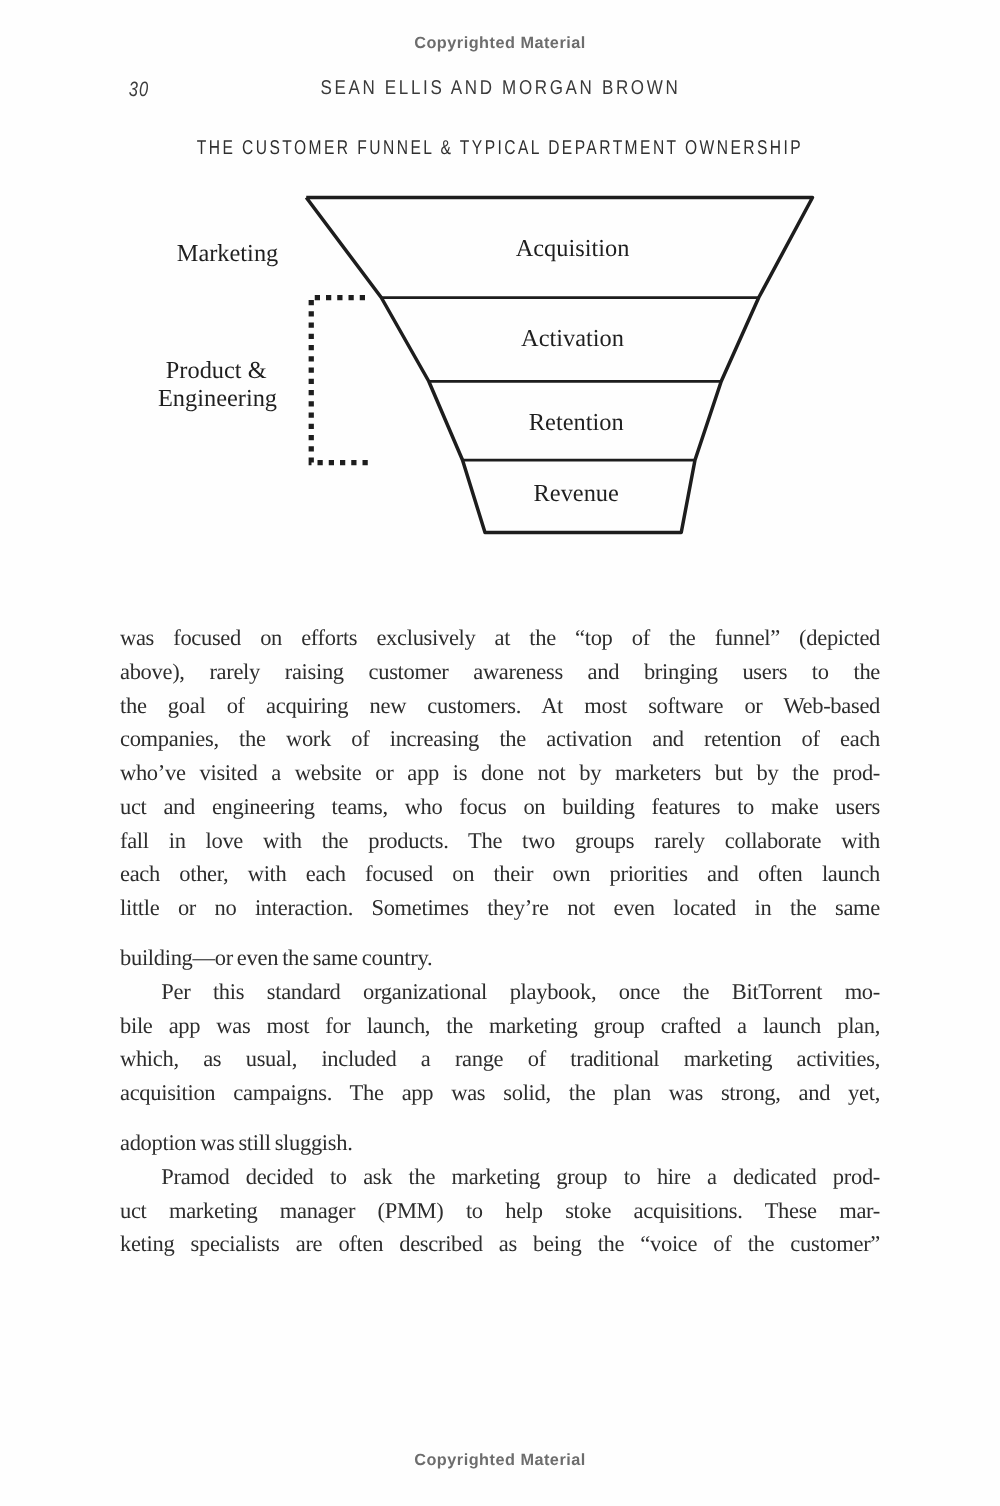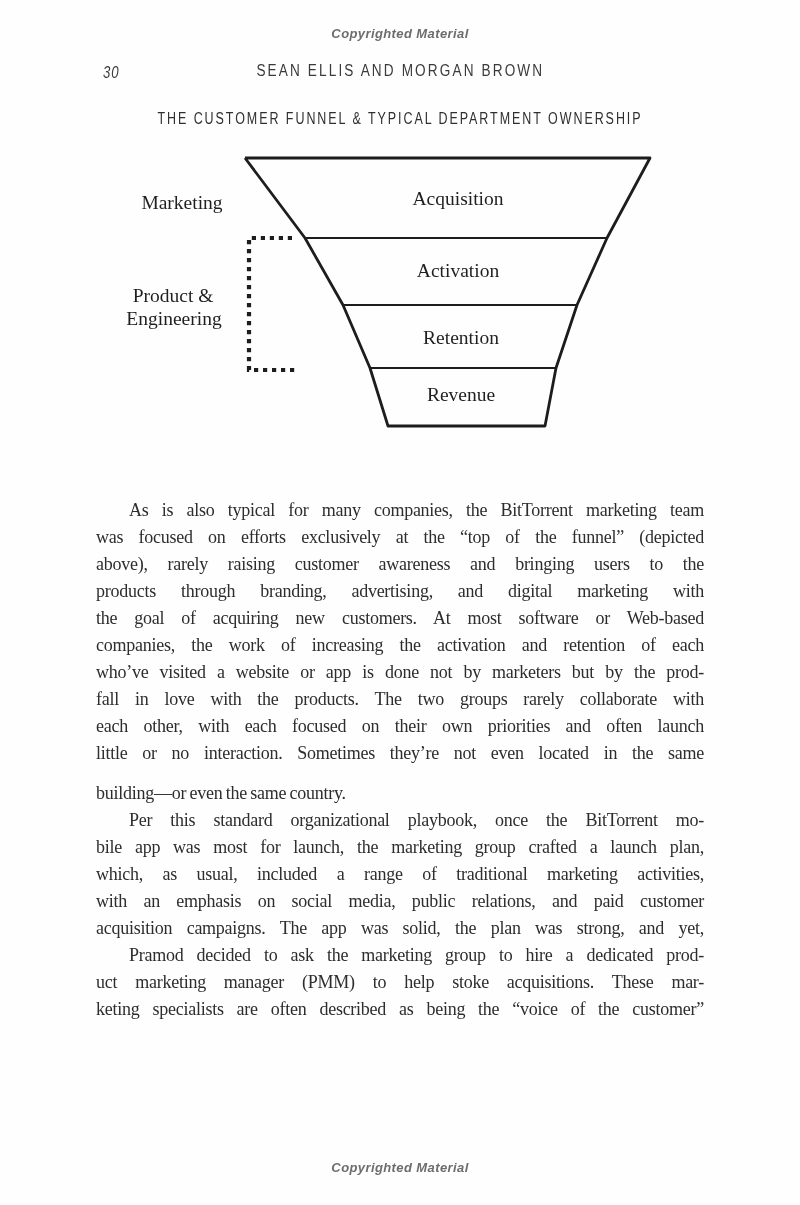--- a/index.html
+++ b/index.html
@@ -4,21 +4,21 @@
 <style>
   html, body { margin:0; padding:0; background:#ffffff; }
   .page {
     position:relative; width:800px; height:1205px;
     background:#fefefe; overflow:hidden;
     font-family:"Liberation Serif", serif;
   }
   .copyright {
     position:absolute; left:0; width:800px; text-align:center;
     font-family:"Liberation Sans", sans-serif; font-weight:bold;
-    font-size:13px; letter-spacing:.4px; color:#6d6d6d;font-style:italic;
+    font-size:13px; letter-spacing:.4px; color:#6d6d6d;
   }
   .copyright.top { top:26px; }
   .copyright.bottom { top:1160px; }
   .pageno {
     position:absolute; top:63px; left:103px;
     font-family:"Liberation Sans", sans-serif; font-style:italic;
     font-size:16.5px; color:#3c3c3c; letter-spacing:1px;
     transform:scaleX(.8); transform-origin:left center;
   }
   .centerrow { position:absolute; left:0; width:800px; display:flex; justify-content:center; }
@@ -77,38 +77,37 @@
     <text class="stage-label" x="461" y="344" text-anchor="middle">Retention</text>
     <text class="stage-label" x="461" y="401" text-anchor="middle">Revenue</text>
 
     <text class="owner-label" x="182" y="209" text-anchor="middle">Marketing</text>
     <text class="owner-label" x="173" y="302" text-anchor="middle">Product &amp;</text>
     <text class="owner-label" x="174" y="325" text-anchor="middle">Engineering</text>
   </svg>
 
   <div class="bodytext">
     <div>
-      <div class="line indent">As is also typical for many companies, the BitTorrent marketing team</div>
       <div class="line">was focused on efforts exclusively at the “top of the funnel” (depicted</div>
       <div class="line">above), rarely raising customer awareness and bringing users to the</div>
-      <div class="line">products through branding, advertising, and digital marketing with</div>
       <div class="line">the goal of acquiring new customers. At most software or Web-based</div>
       <div class="line">companies, the work of increasing the activation and retention of each</div>
       <div class="line">who’ve visited a website or app is done not by marketers but by the prod-</div>
+      <div class="line">uct and engineering teams, who focus on building features to make users</div>
       <div class="line">fall in love with the products. The two groups rarely collaborate with</div>
       <div class="line">each other, with each focused on their own priorities and often launch</div>
       <div class="line">little or no interaction. Sometimes they’re not even located in the same</div>
       <div class="line end">building—or even the same country.</div>
     </div>
     <div>
       <div class="line indent">Per this standard organizational playbook, once the BitTorrent mo-</div>
       <div class="line">bile app was most for launch, the marketing group crafted a launch plan,</div>
       <div class="line">which, as usual, included a range of traditional marketing activities,</div>
-      <div class="line">with an emphasis on social media, public relations, and paid customer</div>
       <div class="line">acquisition campaigns. The app was solid, the plan was strong, and yet,</div>
+      <div class="line end">adoption was still sluggish.</div>
     </div>
     <div>
       <div class="line indent">Pramod decided to ask the marketing group to hire a dedicated prod-</div>
       <div class="line">uct marketing manager (PMM) to help stoke acquisitions. These mar-</div>
       <div class="line">keting specialists are often described as being the “voice of the customer”</div>
     </div>
   </div>
 
   <div class="copyright bottom">Copyrighted Material</div>
 

